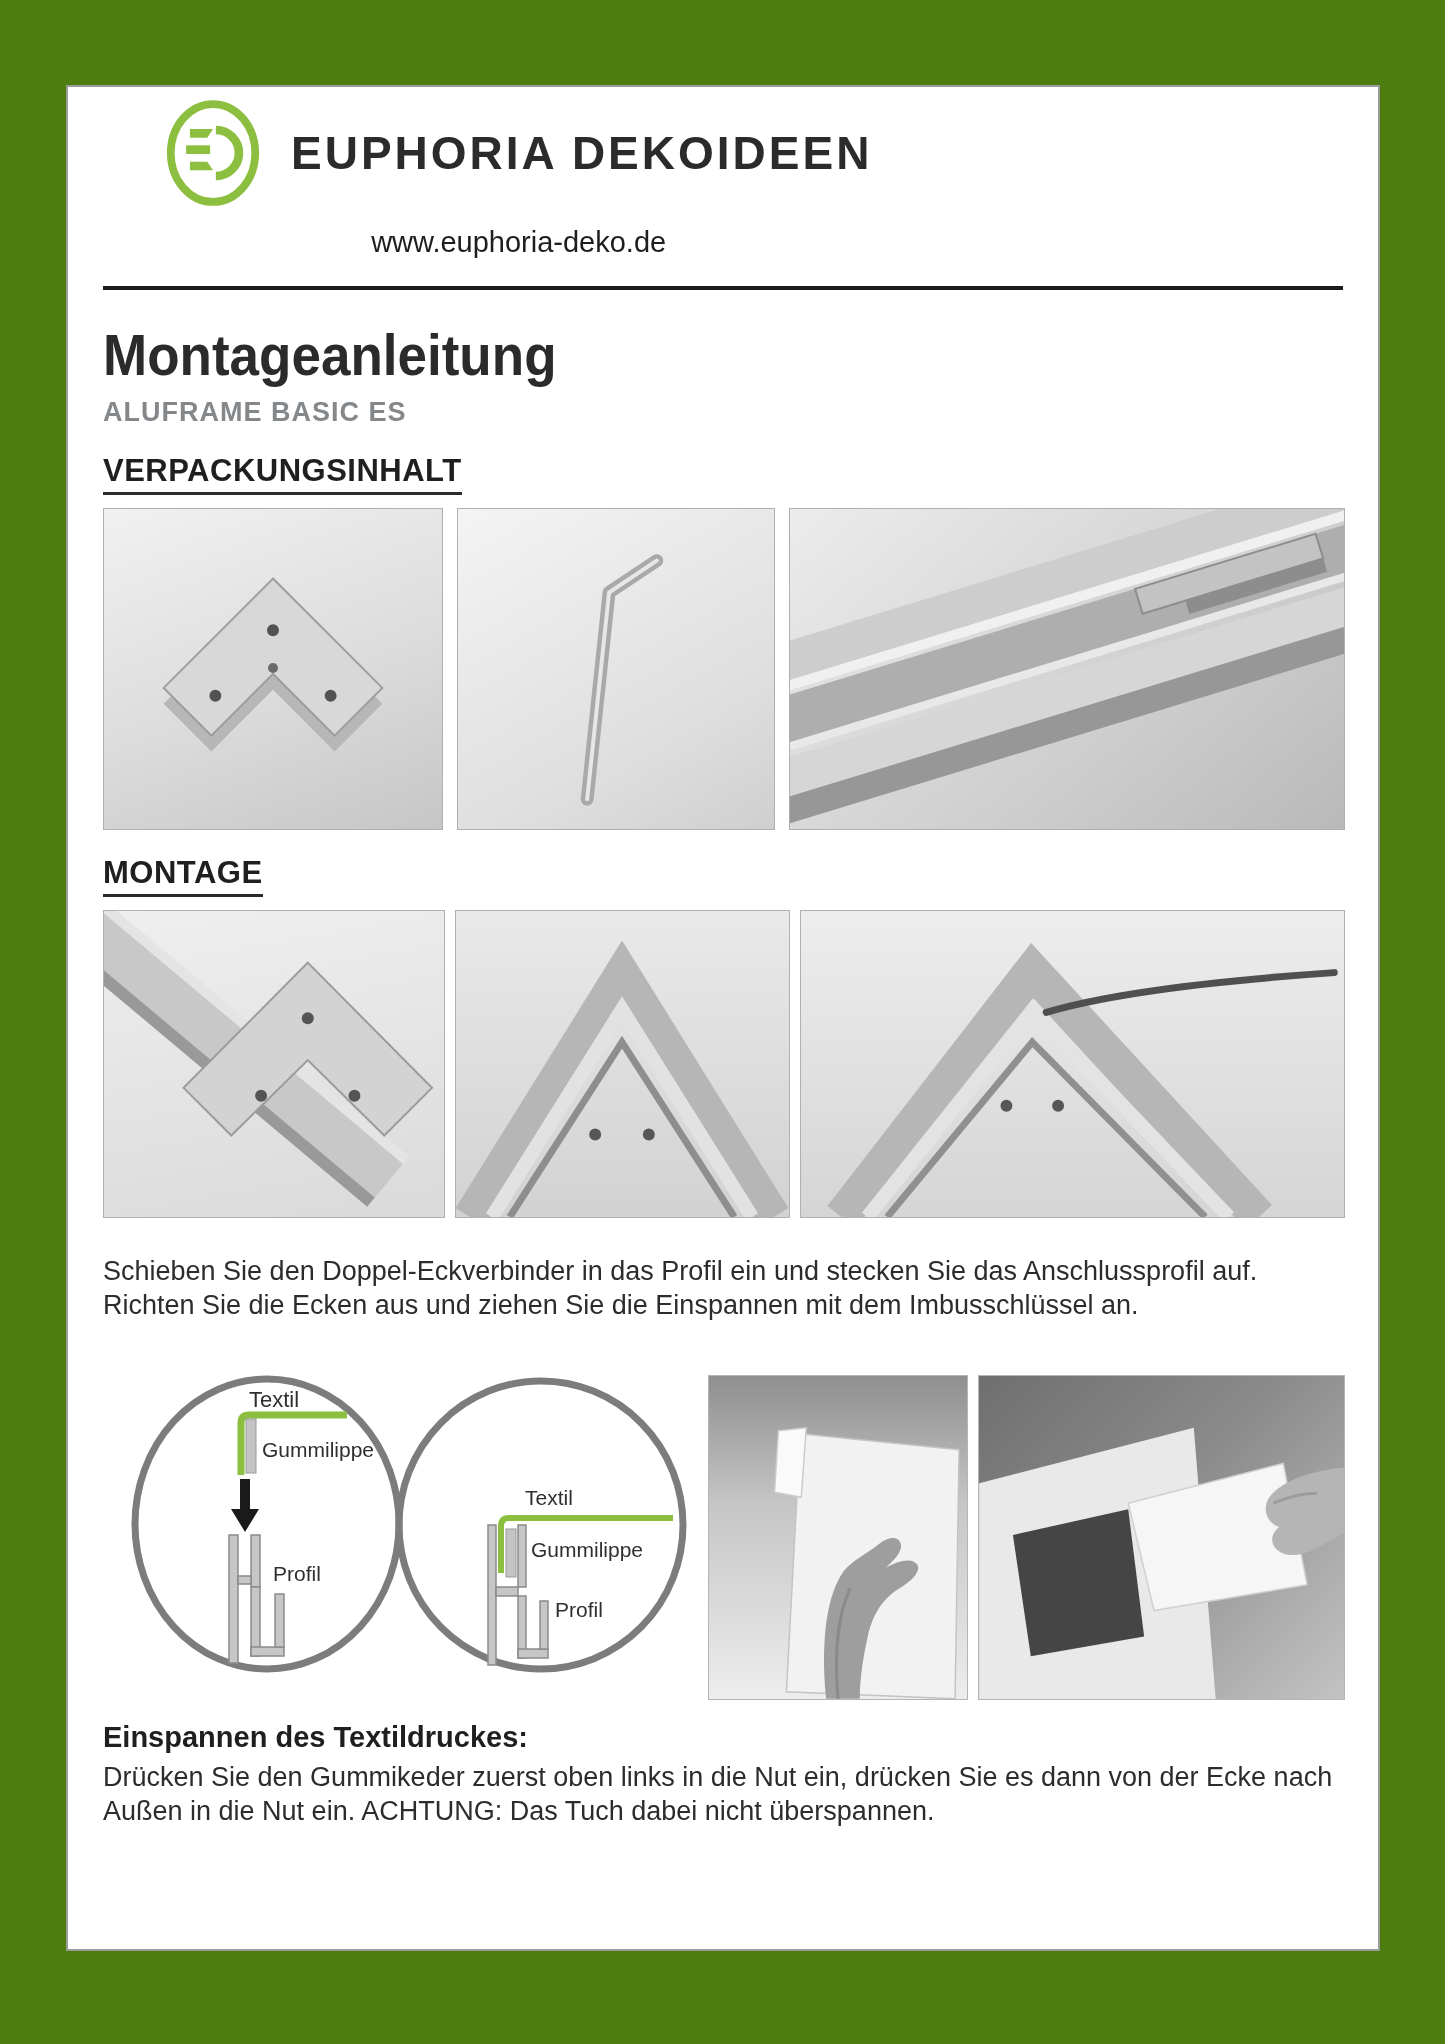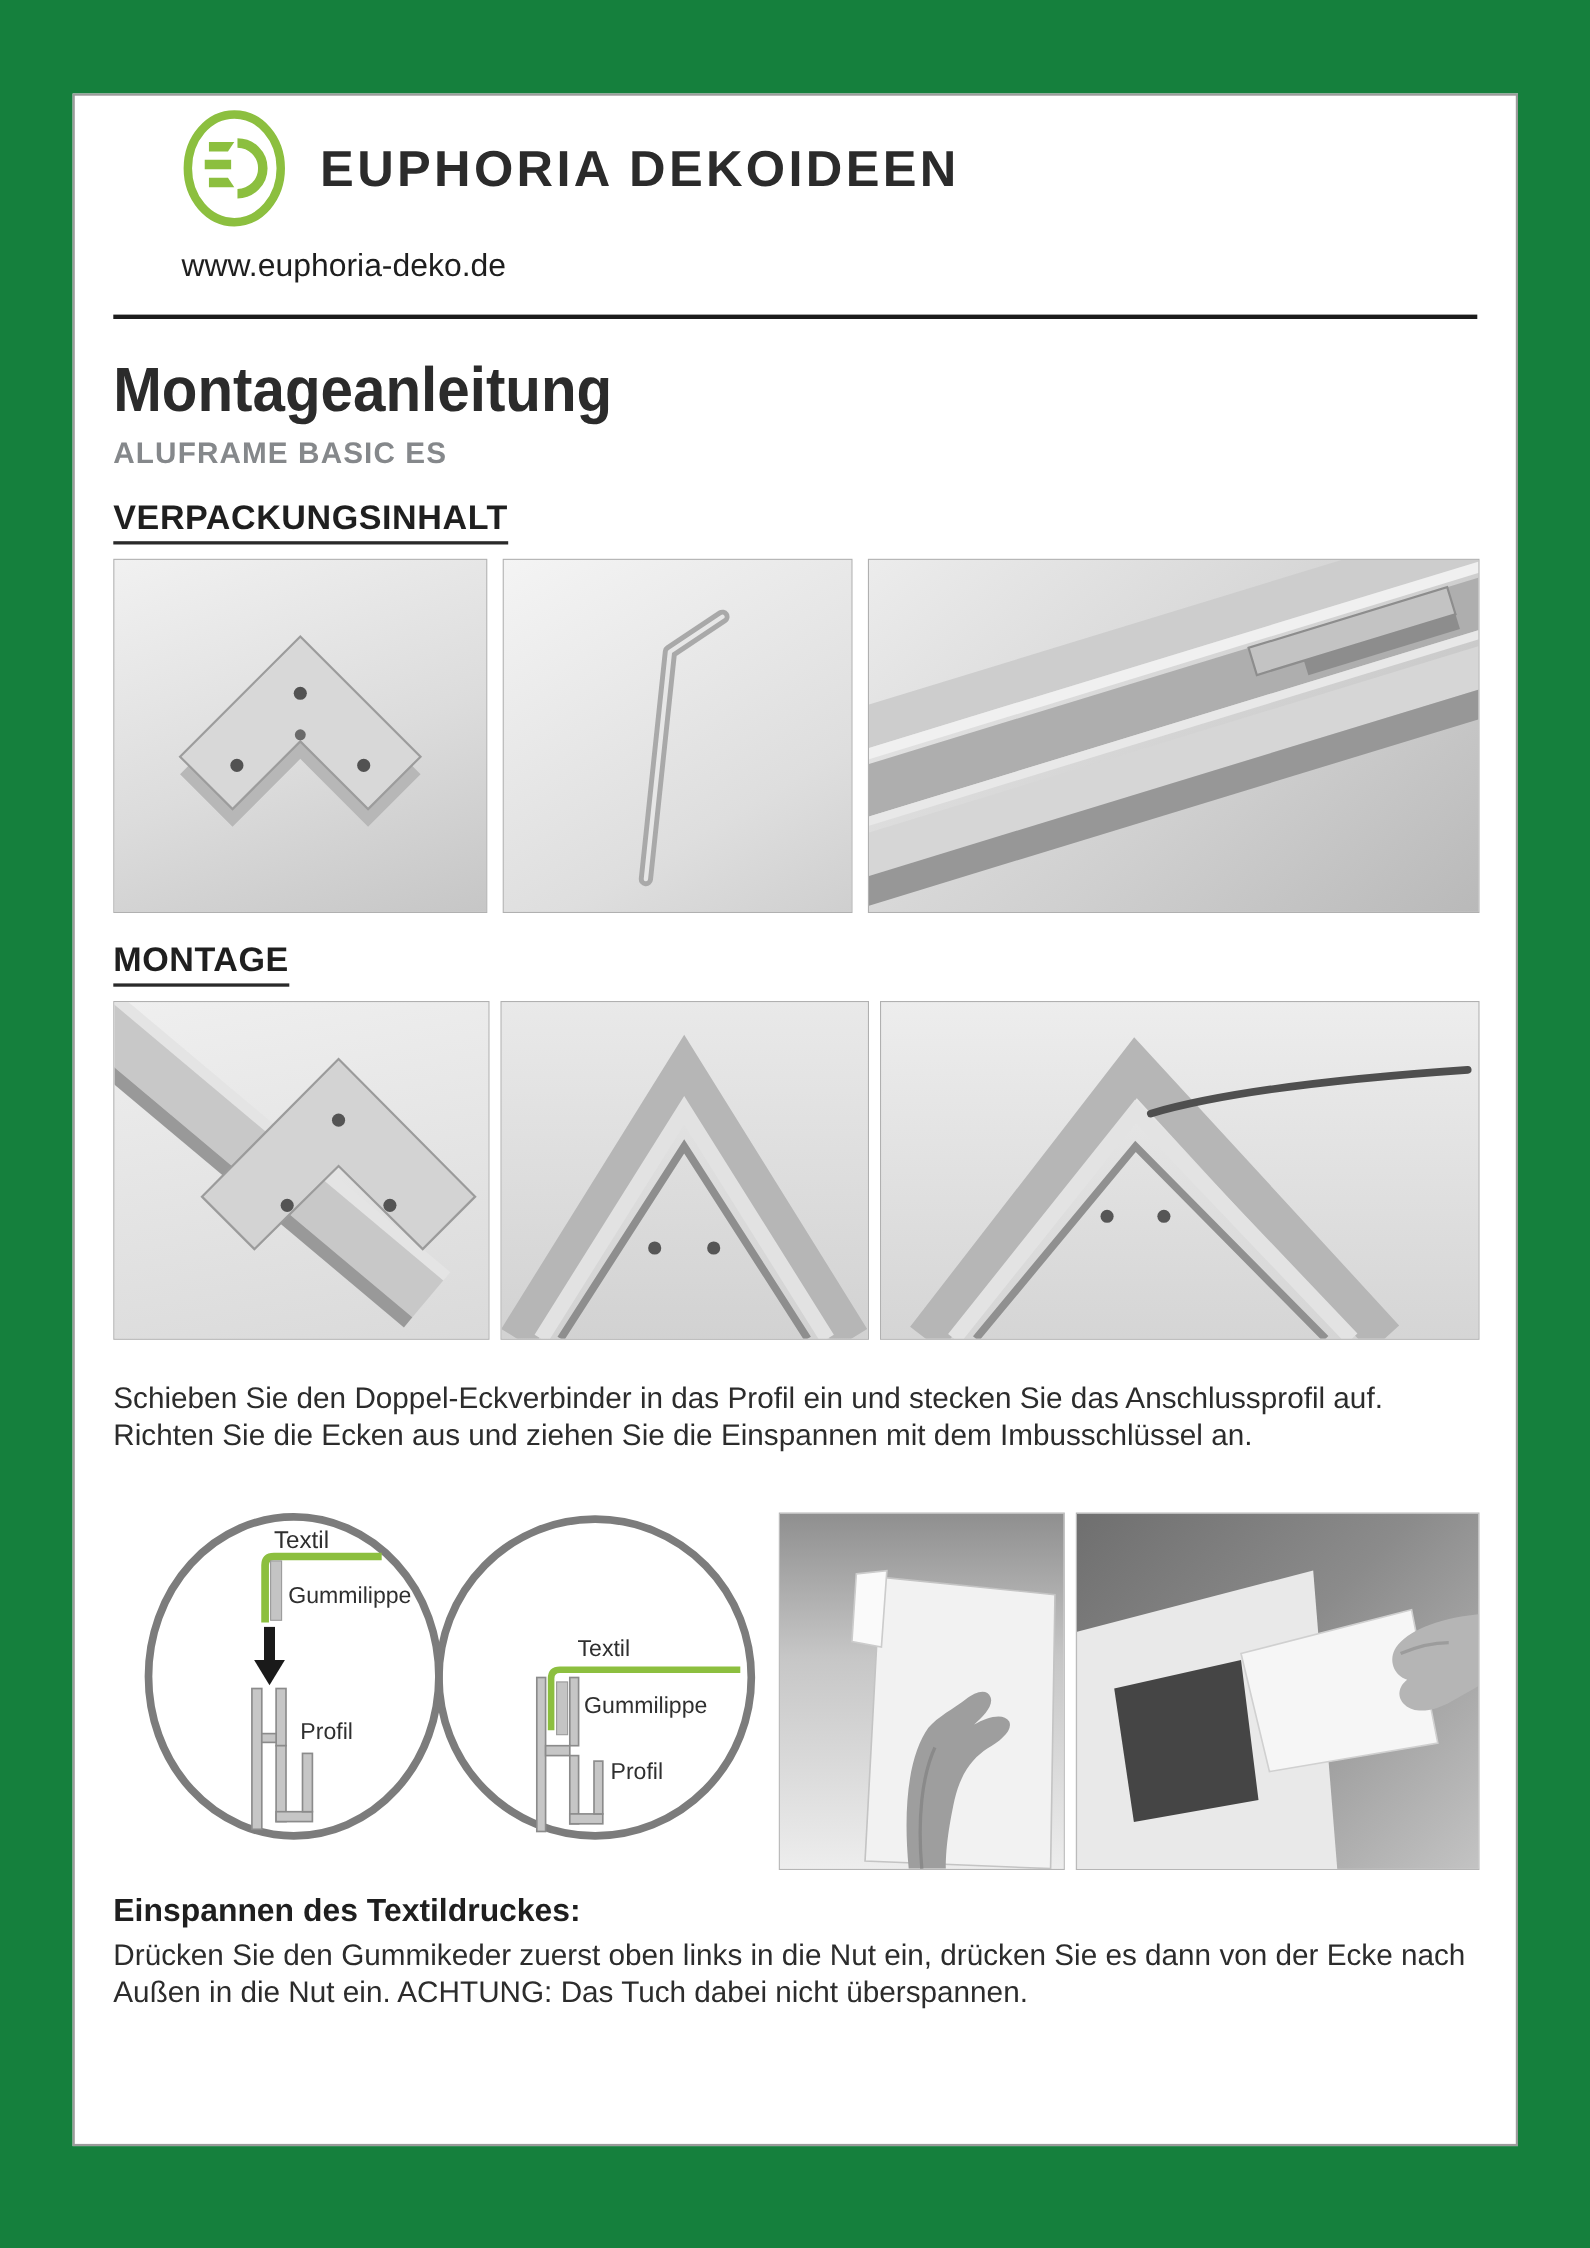--- a/index.html
+++ b/index.html
@@ -1,28 +1,28 @@
 <!DOCTYPE html>
 <html><head>
 <meta charset="utf-8">
 <style>
   * { margin:0; padding:0; box-sizing:border-box; }
   html,body { background:#ffffff; }
   body { font-family:"Liberation Sans", sans-serif; color:#2d2d2d; }
-  #screen { position:relative; width:1445px; height:2044px; background:#15803d; overflow:hidden; }
+  #screen { position:relative; width:1445px; height:2044px; background:#4d7c0f; overflow:hidden; }
   .sheet { position:absolute; left:66px; top:85px; width:1314px; height:1866px;
            background:#fff; border:2px solid #9b9b9b; padding:0 35px; }
 
   
   .header { margin-top:10px; margin-left:62px; width:fit-content; }
   .brand-row { display:flex; align-items:center; }
   .logo { width:96px; height:112px; }
   .brand-name { font-size:46px; font-weight:bold; letter-spacing:3px; color:#2b2b2b;
                 margin-left:30px; white-space:nowrap; }
-  .brand-url { font-size:29px; color:#1e1e1e; margin-top:17px; }
+  .brand-url { text-align:center; font-size:29px; color:#1e1e1e; margin-top:17px; }
   .divider { height:4px; background:#1c1c1c; margin-top:27px; }
 
   .doc-title { margin-top:32px; font-size:57px; font-weight:bold; color:#2b2b2b;
                transform:scaleX(0.93); transform-origin:left; white-space:nowrap; }
   .doc-product { margin-top:9px; font-size:27px; font-weight:bold; color:#85888b; letter-spacing:1px; }
   .section-heading { margin-top:25px; font-size:31px; font-weight:bold; color:#1f1f1f;
                      display:table; border-bottom:3px solid #2a2a2a; padding-bottom:3px; letter-spacing:0.5px; }
 
   .photo-row { display:flex; margin-top:13px; }
   .photo { border:1px solid #b0b0b0; overflow:hidden; position:relative; flex:none; }

